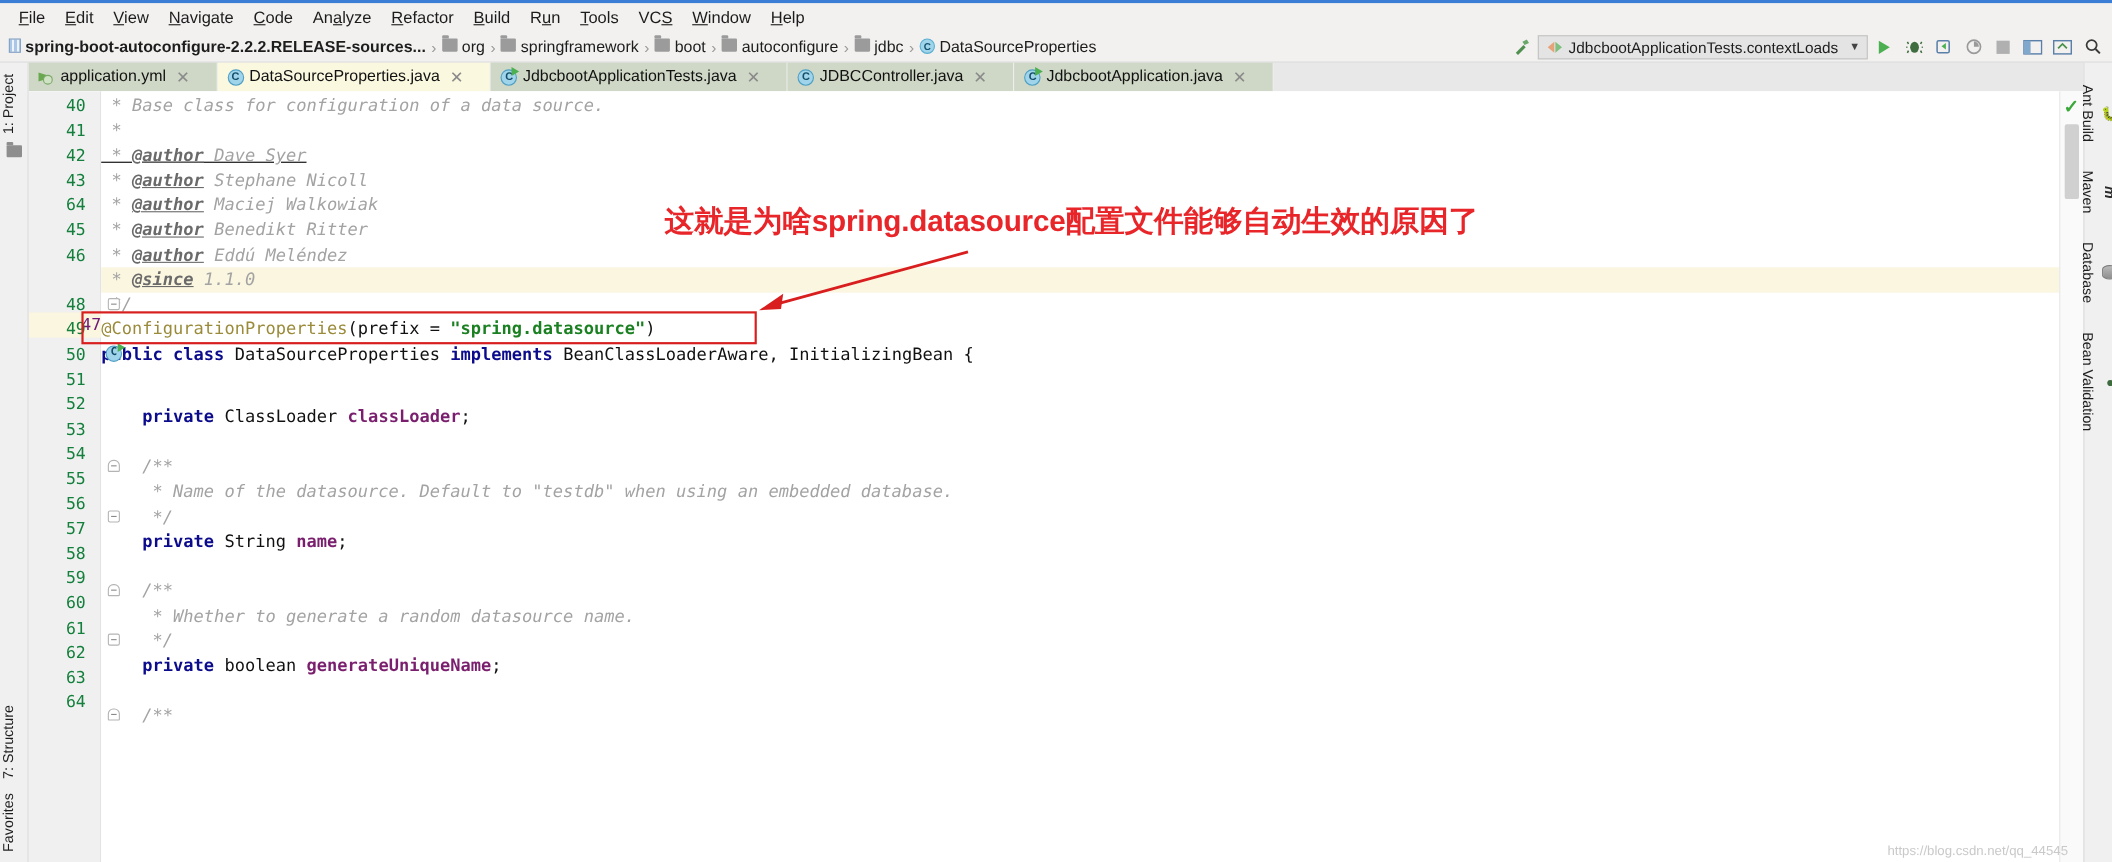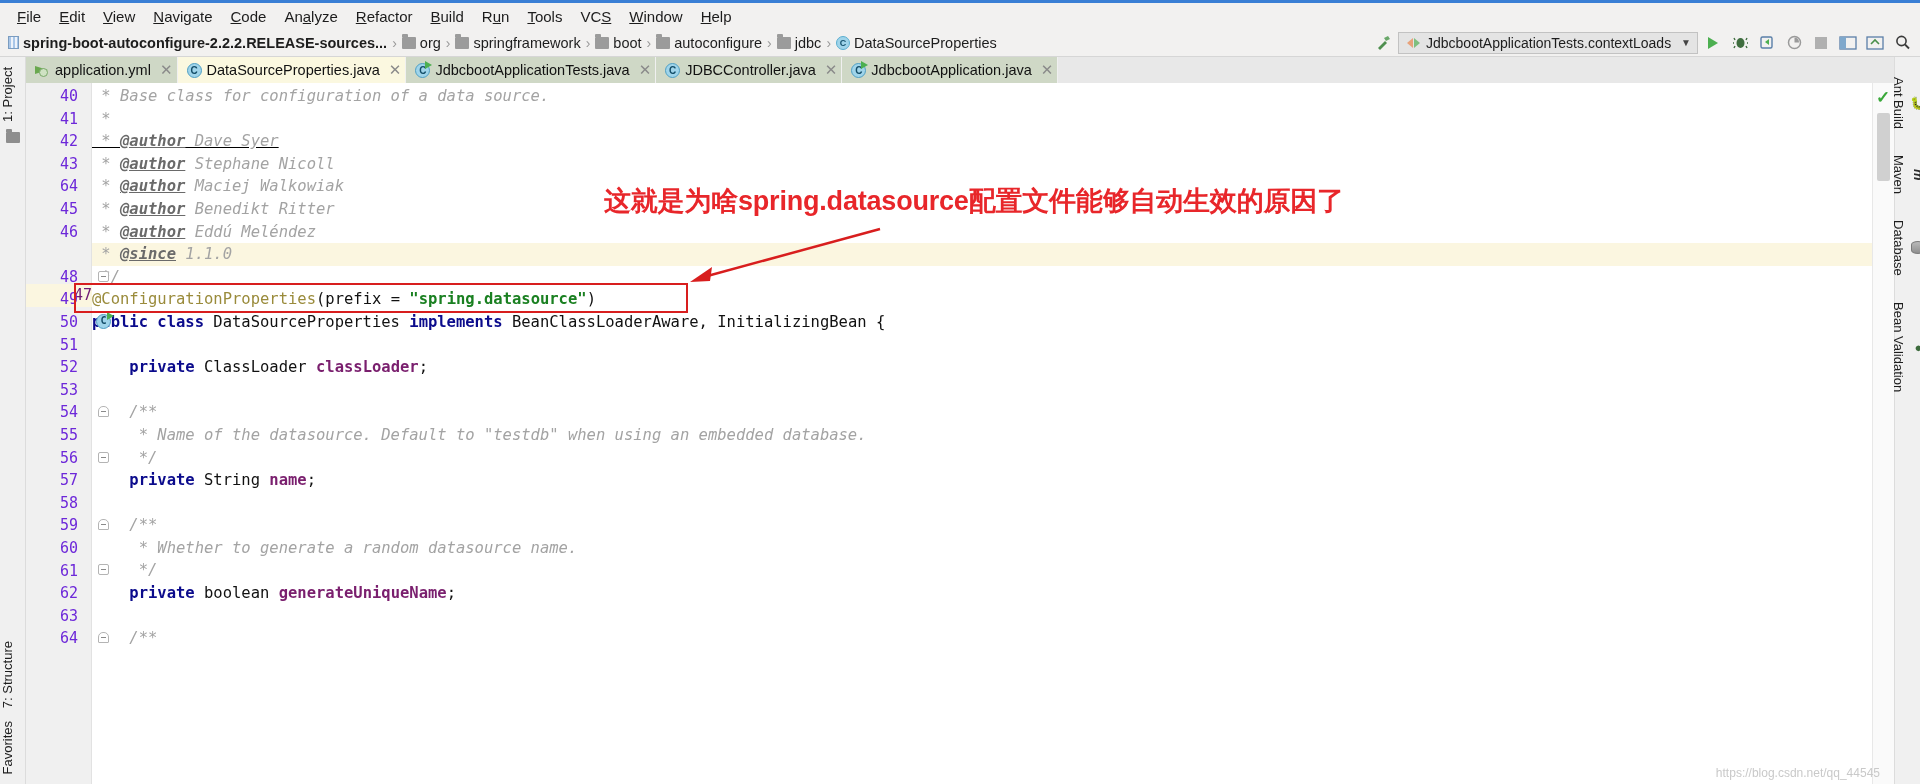--- a/index.html
+++ b/index.html
@@ -31,21 +31,21 @@
 
   
   .navbar {
     position: absolute; top: 26px; left: 0; right: 0; height: 28px;
     background: #f2f1f0;
     display: flex; align-items: center;
     border-bottom: 1px solid #d6d6d6;
     font-size: 14.5px; color: #1d1d1d;
   }
   .nav-left { display: flex; align-items: center; flex: 0 0 auto; padding-left: 6px; }
-  .crumb { display: flex; align-items: center; gap: 4px; padding: 0 2px; white-space: nowrap; }
+  .crumb { display: flex; gap: 4px; padding: 0 2px; white-space: nowrap; }
   .crumb.bold { font-weight: bold; }
   .crumb-sep { color: #9a9a9a; padding: 0 3px; font-size: 14px; }
   .ico-module {
     width: 11px; height: 13px; background:
       repeating-linear-gradient(to right, #a9c6e8 0 2px, #eef3fa 2px 4px);
     border: 1px solid #7a9cc0; display: inline-block;
   }
   .ico-folder {
     width: 14px; height: 12px; position: relative; display: inline-block;
     background: #9b9b9b; border-radius: 1px;
@@ -88,21 +88,21 @@
   }
 
   
   .tabbar {
     position: absolute; top: 54px; left: 26px; right: 26px; height: 26px;
     background: #e8e8e8; display: flex; align-items: stretch;
     font-size: 14.5px;
   }
   .tab {
     display: flex; align-items: center; gap: 5px;
-    padding: 0 4px 0 9px;
+    padding: 0 24px 0 9px;
     background: #cfd8c6; border-right: 1px solid #f0f0f0;
     color: #111; white-space: nowrap; cursor: default;
   }
   .tab.active { background: #fbf8e0; }
   .tab-close { color: #8a8a8a; font-size: 15px; margin-left: 4px; }
   .ico-yml {
     width: 15px; height: 14px; position: relative; display: inline-block;
   }
   .ico-yml:before {
     content: ""; position: absolute; left: 0; top: 3px;
@@ -143,21 +143,21 @@
   .line {
     position: relative; height: 22.6px; line-height: 22.6px;
     font-family: "DejaVu Sans Mono", monospace; font-size: 15.5px;
     white-space: pre;
   }
   .line.caret { background: #fbf6e0; }
   .lnum {
     position: absolute; left: 0; width: 52px; text-align: right;
     height: 22.6px; line-height: 22.6px;
     font-family: "DejaVu Sans Mono", monospace;
-    font-size: 15px; color: #6d28d9;
+    font-size: 15px; color: #15803d;
   }
   .lnum.caret-num { color: #701a75; background: #fbf6e0; width: 66px; margin-top: 41px; }
   .code-text { display: block; }
 
   
   .cmt   { color: #a3a3a3; font-style: italic; }
   .tag   { color: #6a6a6a; font-style: italic; font-weight: bold; text-decoration: underline; }
   .anno  { color: #9a8b3b; }
   .str   { color: #1a8021; font-weight: bold; }
   .kw    { color: #0b0b8c; font-weight: bold; }
@@ -436,21 +436,21 @@
         <div class="line" style="margin-top: 0px; text-decoration: underline;"><span class="code-text"><span class="cmt"> * </span><span class="tag">@author</span><span class="cmt"> Dave Syer</span></span></div>
         <div class="line" style="margin-top: 0px;"><span class="code-text"><span class="cmt"> * </span><span class="tag">@author</span><span class="cmt"> Stephane Nicoll</span></span></div>
         <div class="line" style="margin-top: 0px;"><span class="code-text"><span class="cmt"> * </span><span class="tag">@author</span><span class="cmt"> Maciej Walkowiak</span></span></div>
         <div class="line" style="margin-top: 0px;"><span class="code-text"><span class="cmt"> * </span><span class="tag">@author</span><span class="cmt"> Benedikt Ritter</span></span></div>
         <div class="line" style="margin-top: 0px;"><span class="code-text"><span class="cmt"> * </span><span class="tag">@author</span><span class="cmt"> Eddú Meléndez</span></span></div>
         <div class="line caret" style="margin-top: 0px;"><span class="code-text"><span class="cmt"> * </span><span class="tag">@since</span><span class="cmt"> 1.1.0</span></span></div>
         <div class="line" style="margin-top: 0px;"><span class="fold" style="top: 5px;"></span><span class="code-text"><span class="cmt"> */</span></span></div>
         <div class="line" style="margin-top: 0px;"><span class="code-text"><span class="anno">@ConfigurationProperties</span><span class="punc">(</span><span class="plain">prefix</span><span class="punc"> = </span><span class="str">"spring.datasource"</span><span class="punc">)</span></span></div>
         <div class="line" style="margin-top: 0px;"><span class="run-marker" style="top: 3px;">C</span><span class="code-text"><span class="kw">public class</span><span class="plain"> DataSourceProperties </span><span class="kw">implements</span><span class="plain"> BeanClassLoaderAware, InitializingBean {</span></span></div>
         <div class="line" style="margin-top: 0px;"><span class="code-text"><span class="plain"></span></span></div>
-        <div class="line" style="margin-top: 0px;"><span class="code-text"><span class="plain">    </span><span class="kw">private</span><span class="plain"> ClassLoader </span><span class="plain" style="color: rgb(122, 31, 110); font-weight: bold;">classLoader</span><span class="punc">;</span></span></div>
+        <div class="line" style="margin-top: 12px;"><span class="code-text"><span class="plain">    </span><span class="kw">private</span><span class="plain"> ClassLoader </span><span class="plain" style="color: rgb(122, 31, 110); font-weight: bold;">classLoader</span><span class="punc">;</span></span></div>
         <div class="line" style="margin-top: 0px;"><span class="code-text"><span class="plain"></span></span></div>
         <div class="line" style="margin-top: 0px;"><span class="fold top" style="top: 5px;"></span><span class="code-text"><span class="cmt">    /**</span></span></div>
         <div class="line" style="margin-top: 0px;"><span class="code-text"><span class="cmt">     * Name of the datasource. Default to "testdb" when using an embedded database.</span></span></div>
         <div class="line" style="margin-top: 0px;"><span class="fold" style="top: 5px;"></span><span class="code-text"><span class="cmt">     */</span></span></div>
         <div class="line" style="margin-top: 0px;"><span class="code-text"><span class="plain">    </span><span class="kw">private</span><span class="plain"> String </span><span class="plain" style="color: rgb(122, 31, 110); font-weight: bold;">name</span><span class="punc">;</span></span></div>
         <div class="line" style="margin-top: 0px;"><span class="code-text"><span class="plain"></span></span></div>
         <div class="line" style="margin-top: 0px;"><span class="fold top" style="top: 5px;"></span><span class="code-text"><span class="cmt">    /**</span></span></div>
         <div class="line" style="margin-top: 0px;"><span class="code-text"><span class="cmt">     * Whether to generate a random datasource name.</span></span></div>
         <div class="line" style="margin-top: 0px;"><span class="fold" style="top: 5px;"></span><span class="code-text"><span class="cmt">     */</span></span></div>
         <div class="line" style="margin-top: 0px;"><span class="code-text"><span class="plain">    </span><span class="kw">private</span><span class="plain"> boolean </span><span class="plain" style="color: rgb(122, 31, 110); font-weight: bold;">generateUniqueName</span><span class="punc">;</span></span></div>

